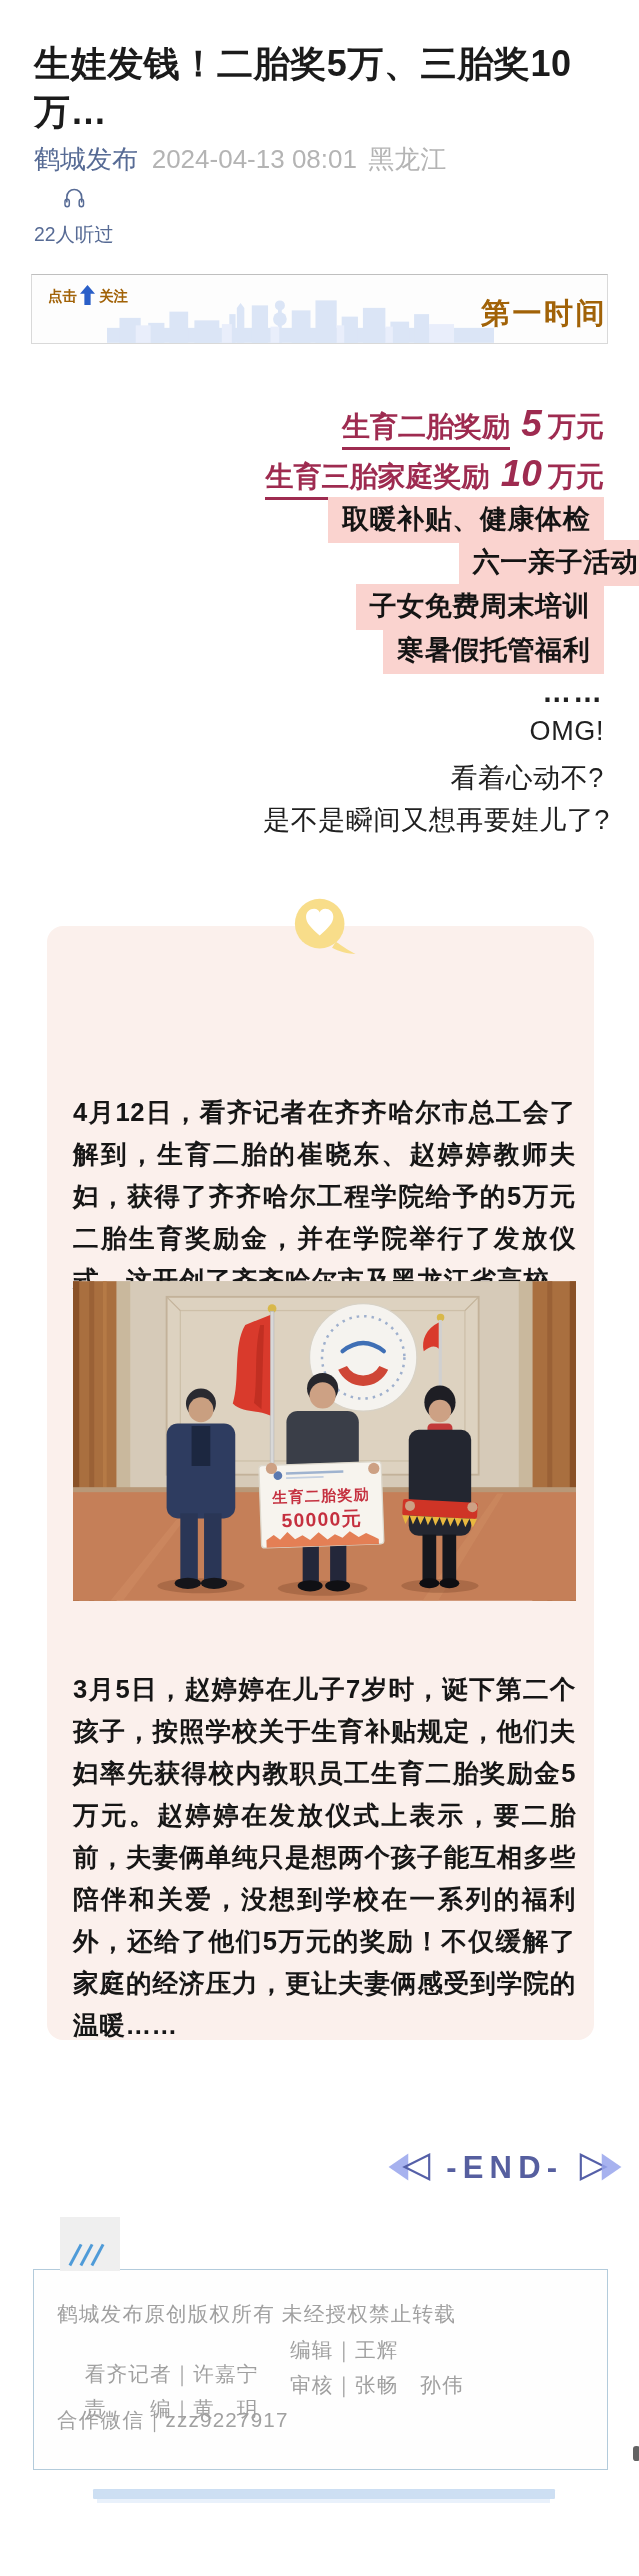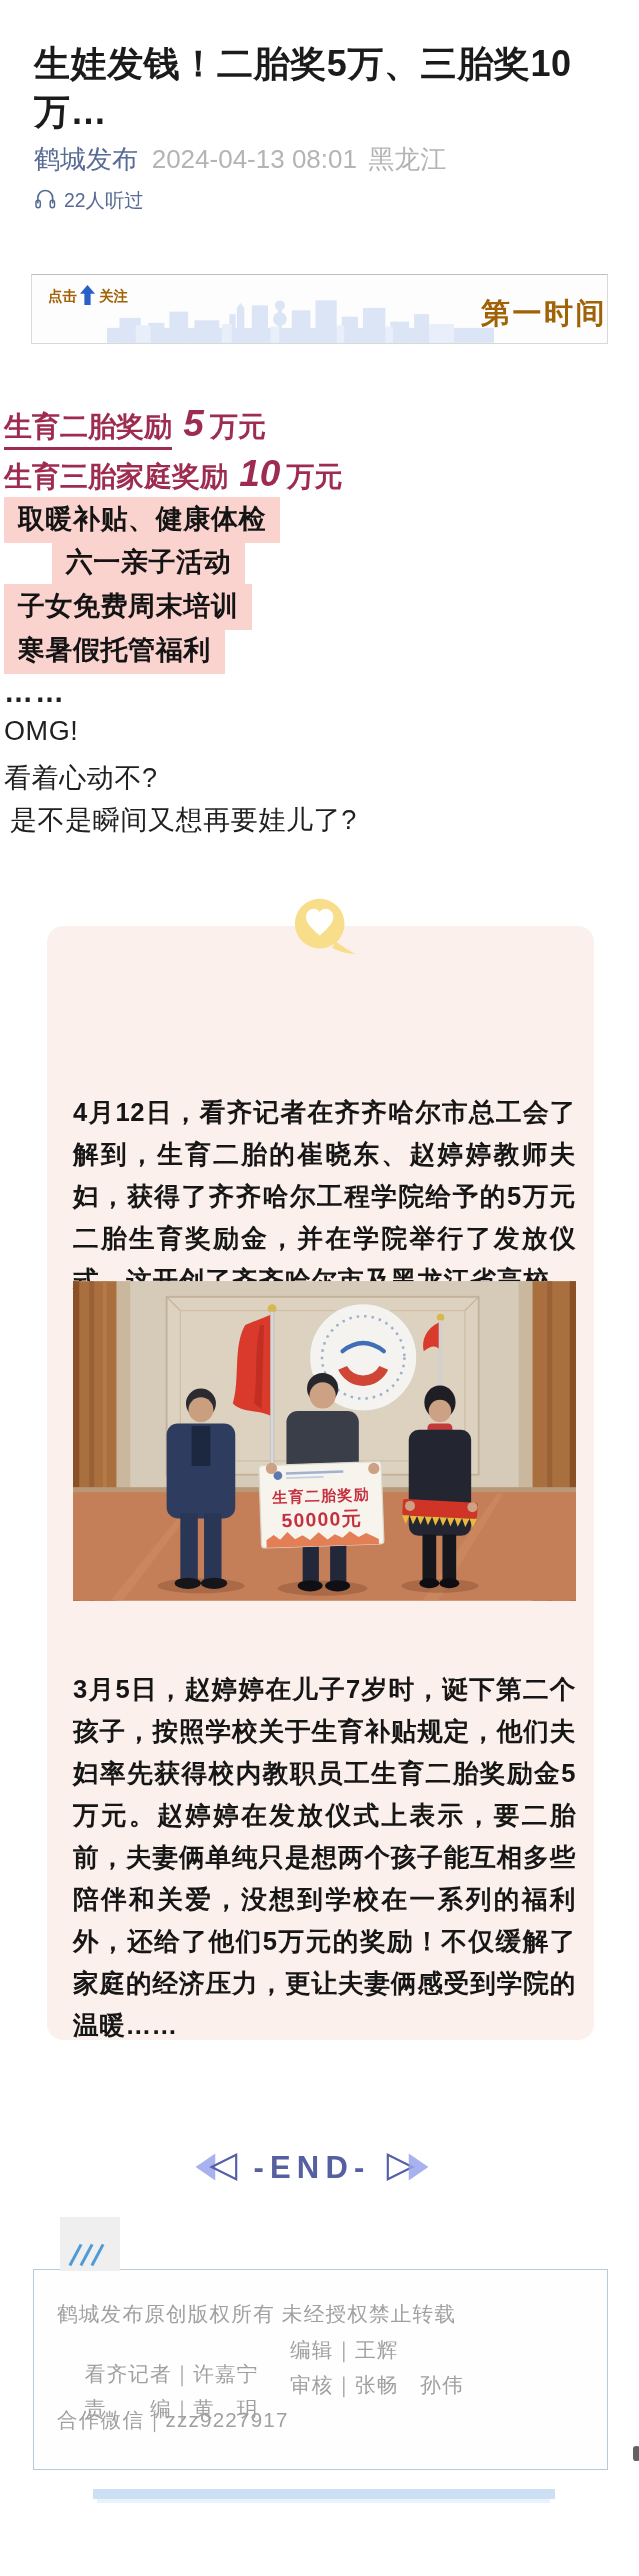--- a/index.html
+++ b/index.html
@@ -6,53 +6,53 @@
   .page{position:relative;width:640px;height:2576px;background:#ffffff;overflow:hidden;
         font-family:"Liberation Sans","DejaVu Sans",sans-serif;}
   .abs{position:absolute;}
 
   
   .title{left:34px;top:16px;width:556px;font-size:36px;line-height:1.33;font-weight:700;
          color:#1b1b1b;letter-spacing:0.6px;}
   .byline{left:34px;top:142px;width:562px;font-size:26px;white-space:nowrap;}
   .byline .account{color:#576b95;margin-right:13.7px;}
   .byline .meta{color:#b4b4b4;margin-right:11.2px;}
-  .listen{left:34px;top:187px;display:flex;align-items:center;gap:7.5px;color:#576b95;font-size:19.4px;}
+  .listen{left:34px;top:187px;display:flex;align-items:center;gap:7.5px;color:#576b95;font-size:19.4px;flex-direction:column;}
 
   
   .banner{left:31px;top:274px;width:577px;height:70px;background:#fdfdfd;
           border:0.6px solid #d9d9d9;border-top-color:#bfbfbf;box-sizing:border-box;overflow:hidden;}
   .banner .follow{position:absolute;left:16px;top:10px;display:flex;align-items:center;gap:3.7px;
           font-size:14.4px;color:#a16207;font-weight:600;}
   .banner .banner-title{position:absolute;left:0;right:0;top:19px;text-align:right;
           font-size:29px;font-weight:700;color:#a16207;letter-spacing:2.5px;}
 
   
-  .centerline{left:4px;width:589px;text-align:left;}
+  .centerline{left:15px;width:589px;text-align:right;}
   .reward{font-size:28px;font-weight:700;color:#9e2b50;}
   .reward .reward-u{border-bottom:3.1px solid #9e2b50;padding-bottom:5px;}
   .reward .reward-amt{font-style:italic;font-size:37px;margin:0 6.2px 0 11.2px;}
   .reward .reward-unit{}
   .benefit span{display:inline-block;background:#fad3cf;color:#141414;font-size:27px;
           font-weight:700;padding:3.7px 13.7px 6.2px;letter-spacing:0.6px;}
   .plaintxt{font-size:27px;font-weight:500;color:#202020;letter-spacing:0.6px;}
   .dots{font-size:29px;font-weight:700;color:#202020;letter-spacing:1.9px;}
 
   
   .card{left:47px;top:926px;width:547px;height:1114px;background:#fbf0ec;border-radius:16px;}
   .para{position:absolute;left:26px;width:503px;font-size:25.6px;line-height:42px;font-weight:600;
         color:#161616;text-align:justify;letter-spacing:0.6px;}
   .p1{top:139px;}
   .p2{top:716px;}
   .photo{position:absolute;left:26px;top:355px;width:503px;height:320px;}
 
   .bubble{left:292px;top:897px;width:69px;height:62px;}
 
   
-  .endline{left:0;top:2150px;width:624px;display:flex;justify-content:center;align-items:center;gap:13.7px;}
+  .endline{left:0;top:2150px;width:624px;display:flex;justify-content:flex-end;align-items:center;gap:13.7px;}
   .endtext{font-size:31px;font-weight:600;color:#565f9f;letter-spacing:6.2px;}
 
   
   .footer-box{left:33px;top:2269px;width:575px;height:201px;border:1.2px solid #b3cbdb;
           background:#fefefe;box-sizing:border-box;}
   .gray-rect{left:60px;top:2217px;width:60px;height:54px;background:#efefef;}
   .slashes{left:70px;top:2242px;width:44px;height:27.5px;}
   .slashes i{position:absolute;top:1.2px;width:3.1px;height:24px;background:#4f9bd8;transform:rotate(28deg);}
   .slashes i:nth-child(1){left:3.7px;}
   .slashes i:nth-child(2){left:15px;}

